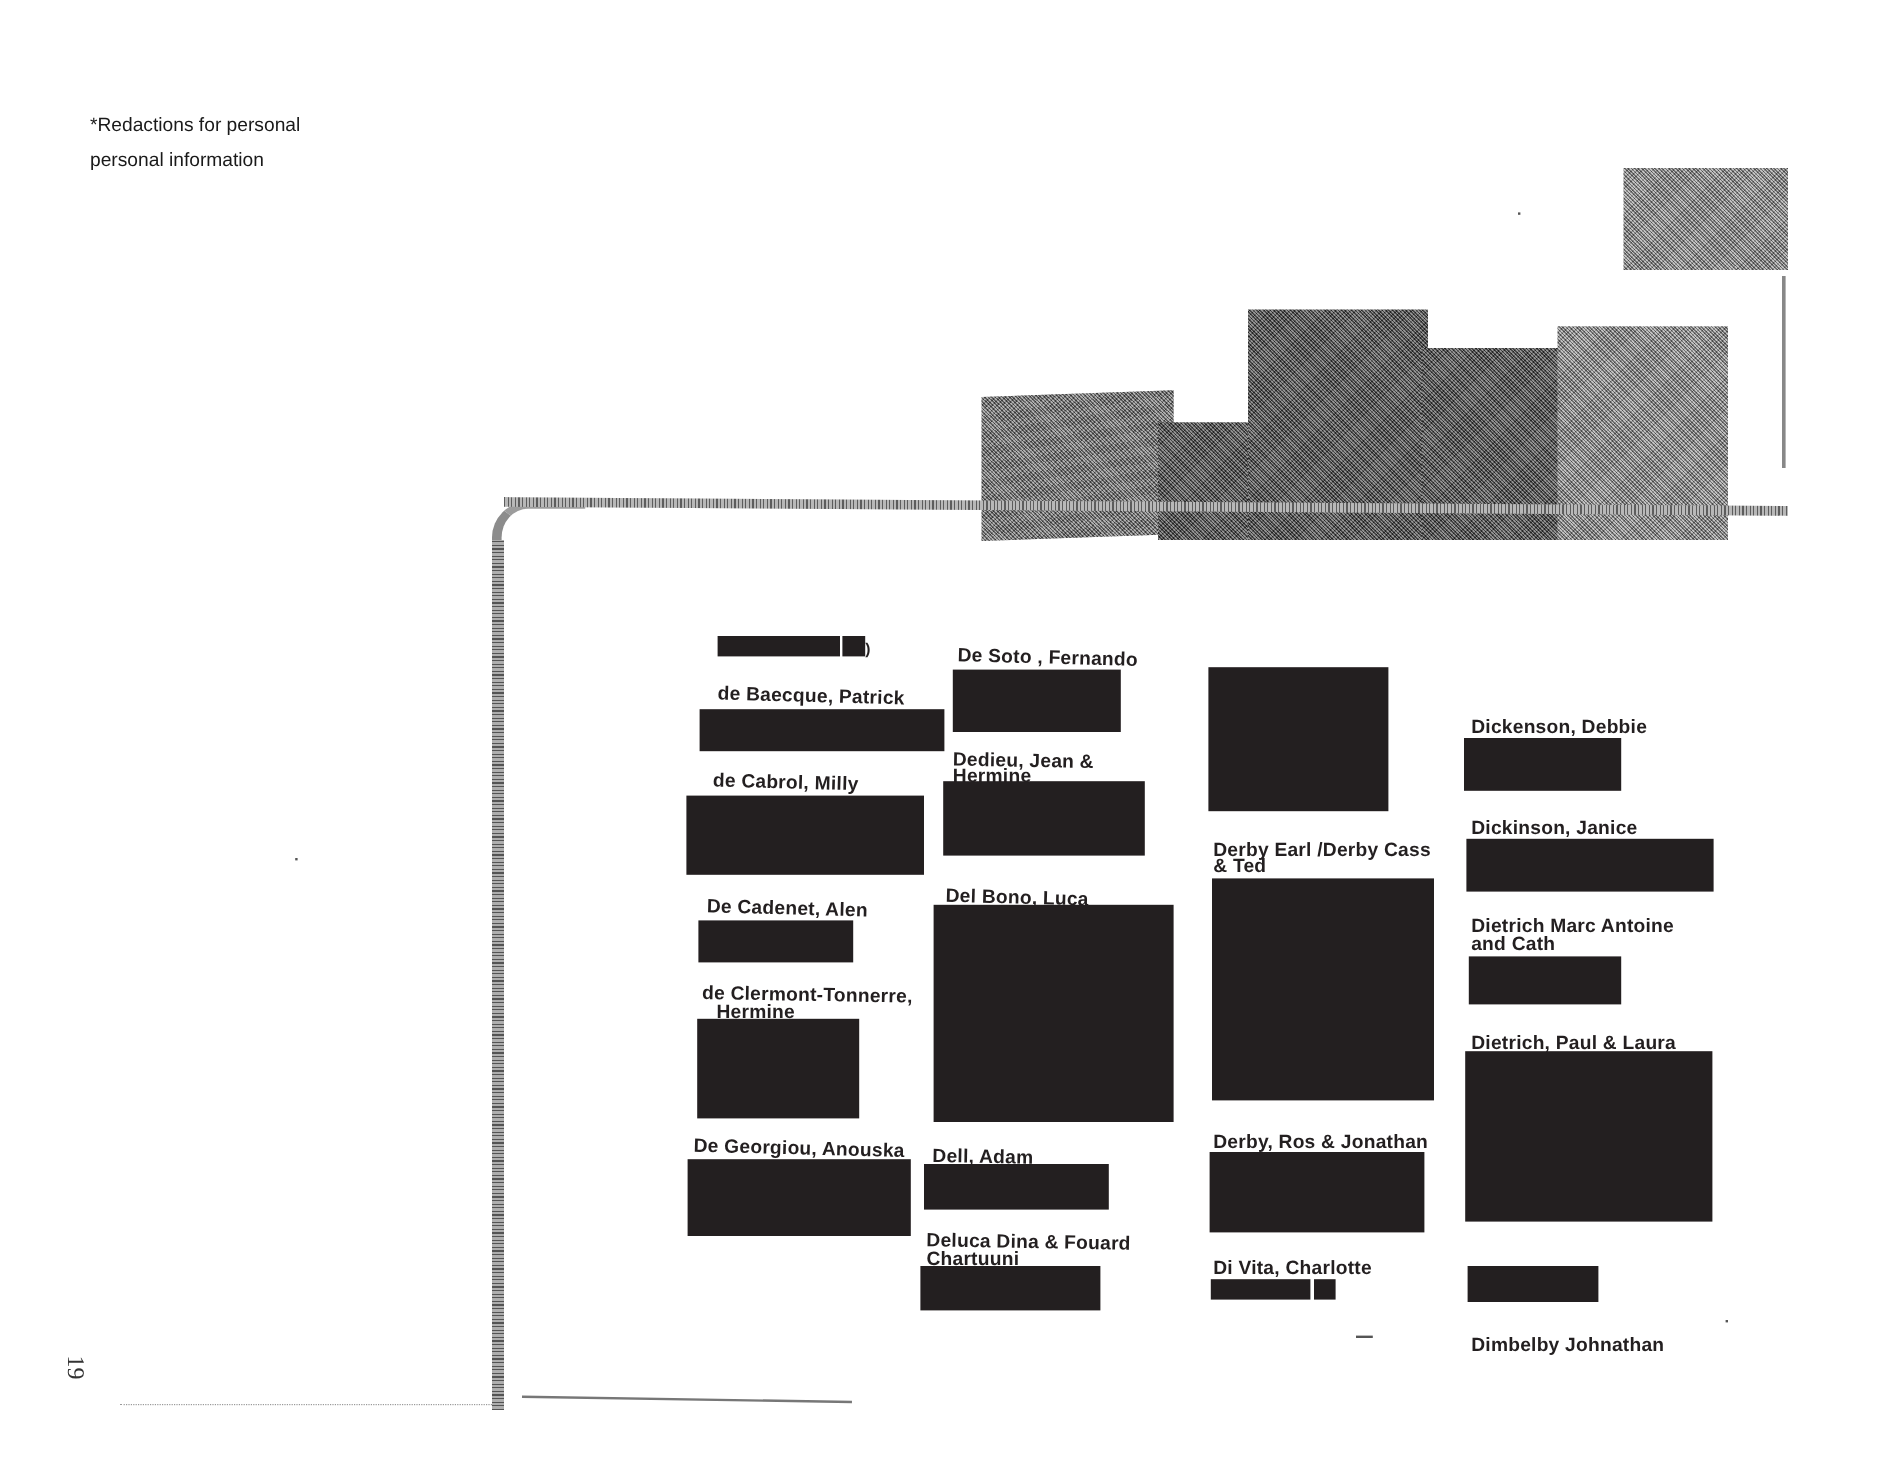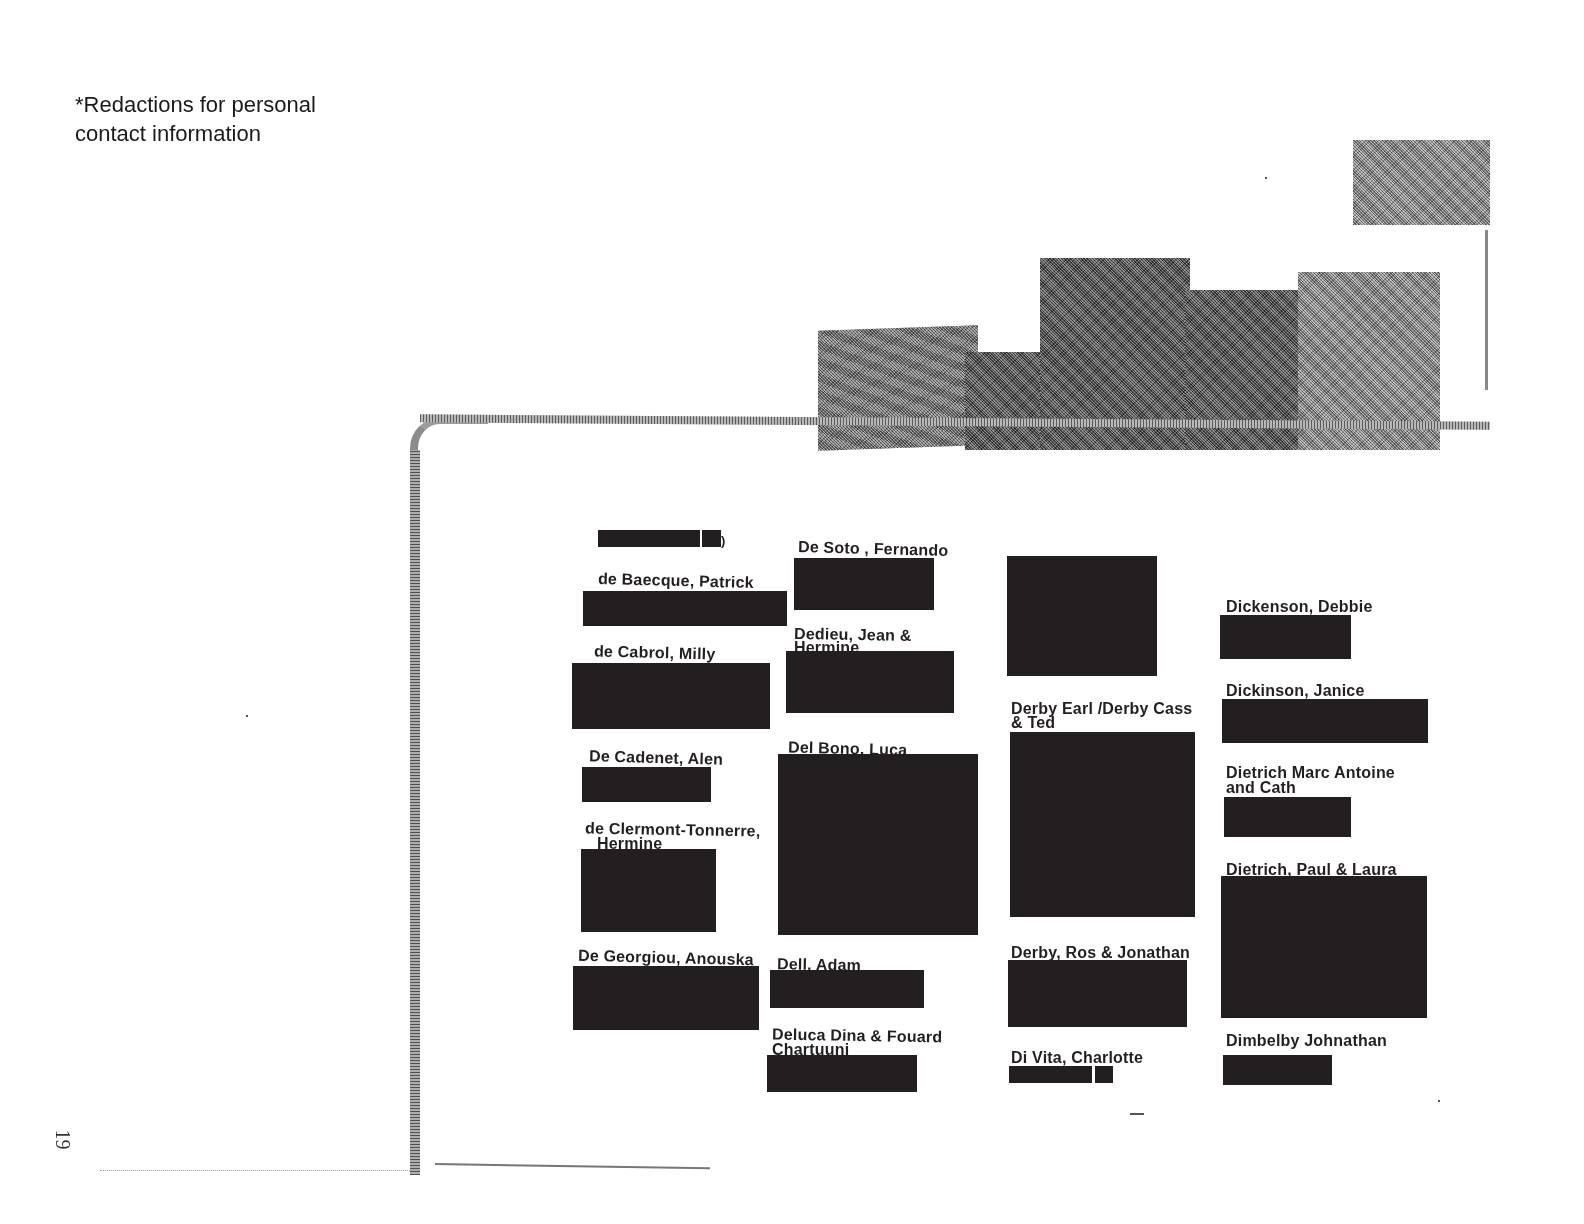--- a/index.html
+++ b/index.html
@@ -12,21 +12,21 @@
       height: 1224px;
       position: relative;
       overflow: hidden;
       font-family: "Liberation Sans", sans-serif;
       color: #231f20;
     }
     .note {
       position: absolute;
       left: 75px;
       top: 90px;
-      font-size: 22px;
+      font-size: 16px;
       line-height: 29px;
       color: #1a1a1a;
     }
     .page-number {
       position: absolute;
       left: 52px;
       top: 1128px;
       font-family: "Liberation Serif", serif;
       font-size: 20px;
       transform: rotate(90deg);
@@ -116,21 +116,21 @@
     .redaction {
       position: absolute;
       background: #231f20;
     }
   </style>
 </head>
 <body>
 
 <div class="note">
   <div>*Redactions for personal</div>
-  <div>contact information</div>
+  <div>personal information</div>
 </div>
 
 <div class="page-number">19</div>
 
 <div>
   <div class="stone light" style="left:1353px;top:140px;width:137px;height:85px;"></div>
   <div class="stone" style="left:818px;top:328px;width:160px;height:120px;transform:skewY(-2deg);"></div>
   <div class="stone dark" style="left:965px;top:352px;width:80px;height:98px;"></div>
   <div class="stone dark" style="left:1040px;top:258px;width:150px;height:192px;"></div>
   <div class="stone dark" style="left:1185px;top:290px;width:115px;height:160px;"></div>
@@ -243,15 +243,15 @@
   <span class="entry-label" style="left:1226px;top:781px;">and Cath</span>
   <div class="redaction" style="left:1224px;top:797px;width:127px;height:40px;"></div>
 </div>
 
 <div>
   <span class="entry-label" style="left:1226px;top:863px;">Dietrich,  Paul   &amp; Laura</span>
   <div class="redaction" style="left:1221px;top:876px;width:206px;height:142px;"></div>
 </div>
 
 <div>
-  <span class="entry-label" style="left:1226px;top:994px;margin-top:40px;">Dimbelby Johnathan</span>
+  <span class="entry-label" style="left:1226px;top:1075px;margin-top:40px;">Dimbelby Johnathan</span>
   <div class="redaction" style="left:1223px;top:1055px;width:109px;height:30px;"></div>
 </div>
 
 </body></html>

